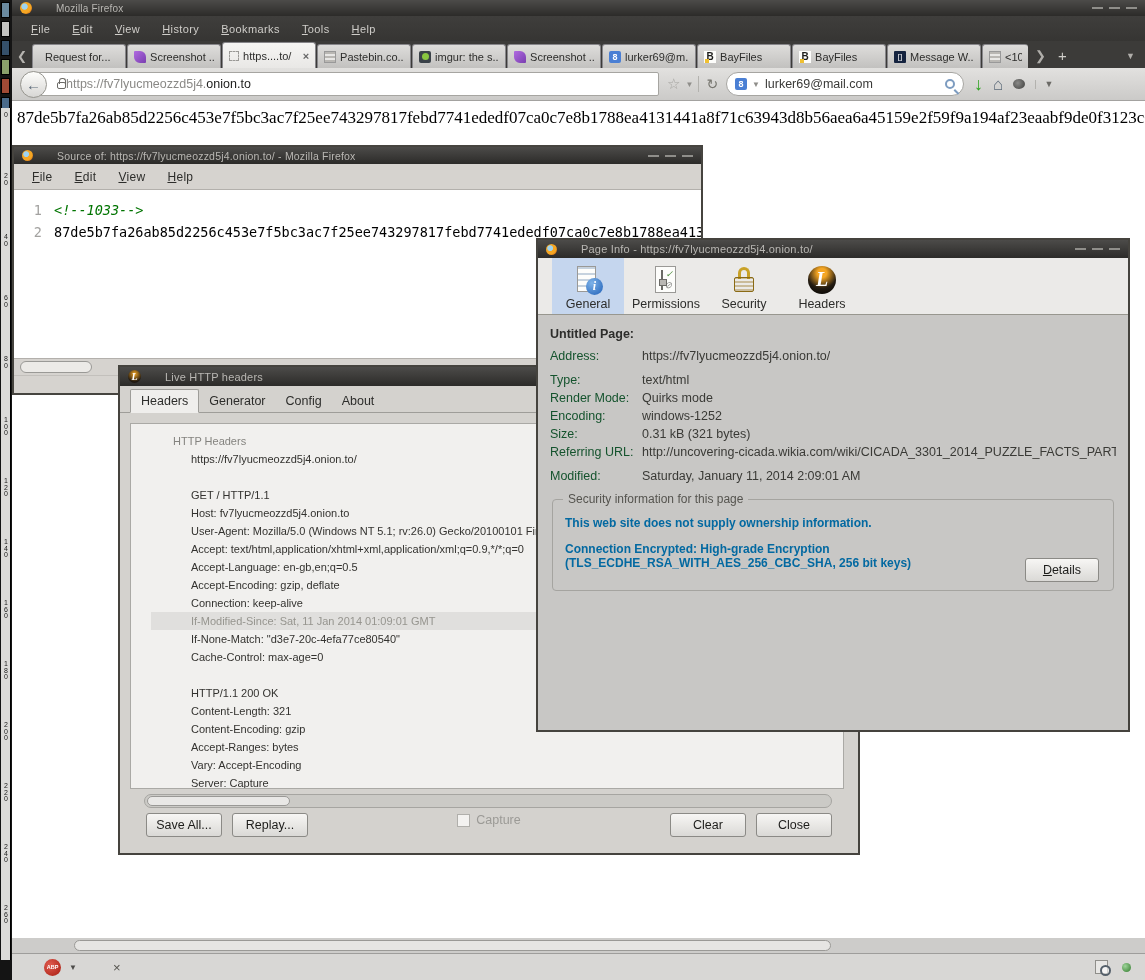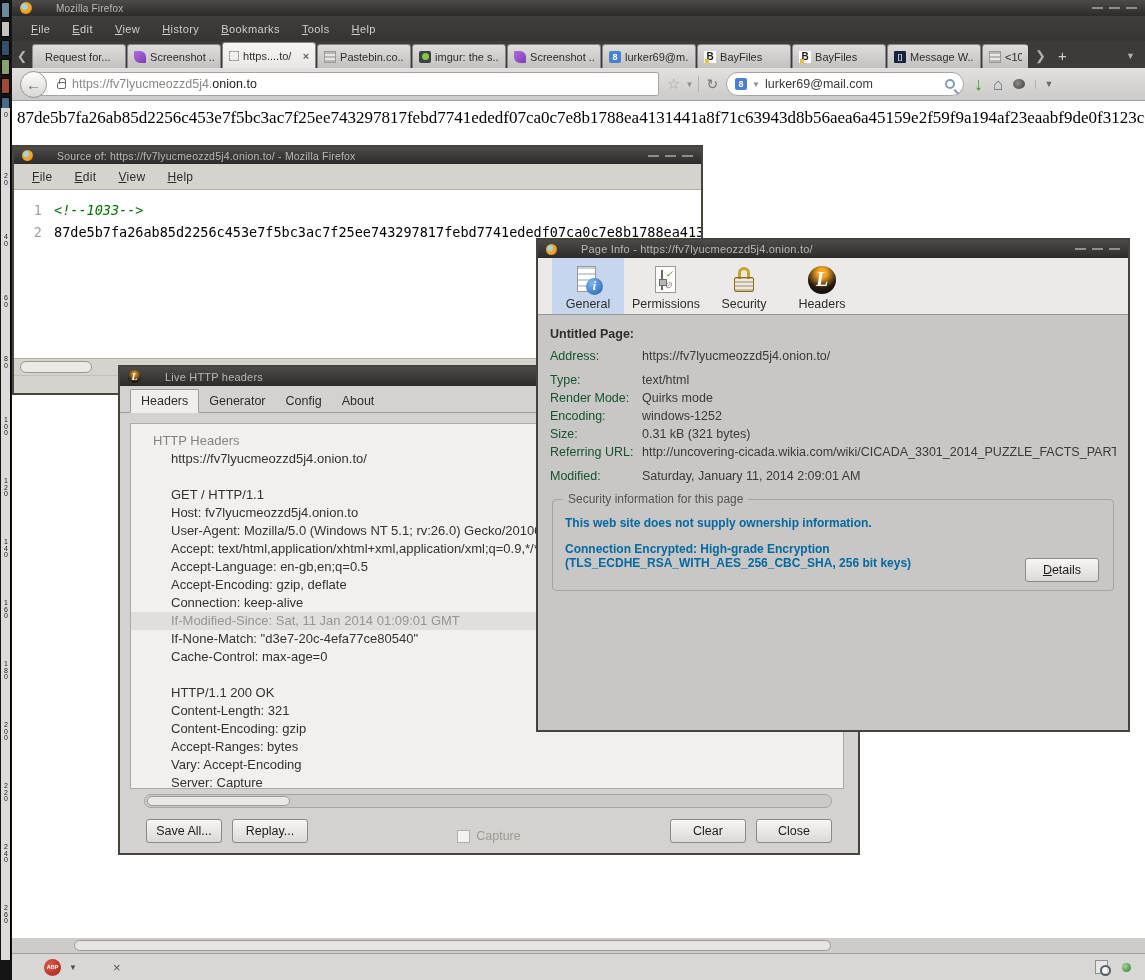--- a/index.html
+++ b/index.html
@@ -61,21 +61,21 @@
   .fav.bayfiles { background:#fdfdfb; color:#1d1d1b; font-weight:bold; font-size:10px; line-height:12px; text-align:center; }
   .fav.bayfiles::after { content:""; position:absolute; left:1px; bottom:0; width:4px; height:4px; background:#f0c030; }
   .fav.message { background:#15233f; border-radius:1px; color:#fff; font-size:8px; line-height:12px; text-align:center; }
 
   .navbar { height:33px; background:linear-gradient(180deg,#e2e1df,#cbcac8); display:flex; align-items:center;
     padding:0 8px; border-bottom:1px solid #a3a2a0; }
   .backbtn { width:27px; height:27px; border-radius:50%; background:linear-gradient(180deg,#fdfdfb,#d8d7d5);
     border:1px solid #96958f; z-index:2; flex:none; display:flex; align-items:center; justify-content:center;
     color:#5d6b7a; font-size:15px; font-weight:bold; }
   .urlbar { height:24px; flex:none; width:625px; margin-left:-13px; background:#fff; border:1px solid #a6a5a1;
-    border-radius:2px; display:flex; align-items:center; padding-left:22px; gap:6px; }
+    border-radius:2px; display:flex; align-items:center; padding-left:22px; }
   .lock { width:9px; height:7px; border:1.5px solid #6b6a66; border-radius:2px; position:relative; margin-top:3px; }
   .lock::before { content:""; position:absolute; left:1px; top:-5px; width:5px; height:5px;
     border:1.5px solid #6b6a66; border-bottom:none; border-radius:3px 3px 0 0; }
   .url-text { font-size:12.5px; color:#8a8986; white-space:nowrap; overflow:hidden; }
   .url-text b { color:#1d1d1b; font-weight:normal; }
   .lb-extras { display:flex; align-items:center; gap:5px; padding:0 8px; color:#8f8e8a; }
   .star { font-size:15px; color:#a6a5a1; }
   .tiny-caret { font-size:8px; color:#8f8e8a; }
   .reload { font-size:14px; color:#77766f; border-left:1px solid #b3b2ae; padding-left:7px; }
   .searchbar { height:24px; width:238px; background:#fff; border:1px solid #a6a5a1; border-radius:12px;
@@ -132,28 +132,28 @@
   .live-title { height:19px; }
   .l-logo { width:13px; height:13px; border-radius:50%; background:radial-gradient(circle at 50% 30%, #f5a623, #201810 70%);
     color:#fff; font-family:"Liberation Serif", serif; font-style:italic; font-weight:bold; font-size:10px;
     text-align:center; line-height:13px; flex:none; }
   .live-tabs { height:27px; display:flex; align-items:flex-end; padding-left:10px; border-bottom:1px solid #9e9d99; }
   .ltab { font-size:12.5px; color:#2d2d2b; padding:4px 10px; }
   .ltab.active { background:#efeeec; border:1px solid #9e9d99; border-bottom:1px solid #efeeec;
     border-radius:2px 2px 0 0; margin-bottom:-1px; }
   .live-list { position:absolute; left:10px; right:14px; top:56px; height:366px; background:#f1f0ee;
     border:1px solid #aaa9a5; overflow:hidden; padding-top:8px; }
-  .hline { font-size:13px; line-height:18px; color:#33322f; padding-left:40px; white-space:nowrap; }
+  .hline { font-size:11px; line-height:18px; color:#33322f; padding-left:40px; white-space:nowrap;margin-left:20px; }
   .hline.root { padding-left:22px; color:#84837f; }
   .hline.selected { background:#e0dfdd; color:#96958f; }
   .live-hscroll { position:absolute; left:24px; right:26px; top:427px; height:14px; background:#cbcac6;
     border:1px solid #a6a5a1; border-radius:7px; }
   .live-hscroll .thumb-h { position:absolute; left:2px; top:1px; width:143px; height:10px; background:#e9e8e6;
     border:1px solid #9a9996; border-radius:6px; }
-  .live-btns { position:absolute; left:0; right:0; top:446px; height:30px; display:flex; align-items:flex-end;
+  .live-btns { position:absolute; left:0; right:0; top:446px; height:30px; display:flex; align-items:flex-start;
     padding:0 26px; }
   .live-btns .btn { width:76px; }
   .gap8 { width:10px; }
   .capture-wrap { margin:0 auto; display:flex; align-items:center; gap:6px; }
   .cb { width:13px; height:13px; background:#f3f2f0; border:1px solid #b0afab; }
   .capture-lbl { font-size:12.5px; color:#9b9a96; }
 
   
   .pi-win { position:absolute; left:536px; top:238px; width:594px; height:494px; z-index:4;
     border:2px solid #45433e; background:#c8c7c5; }

